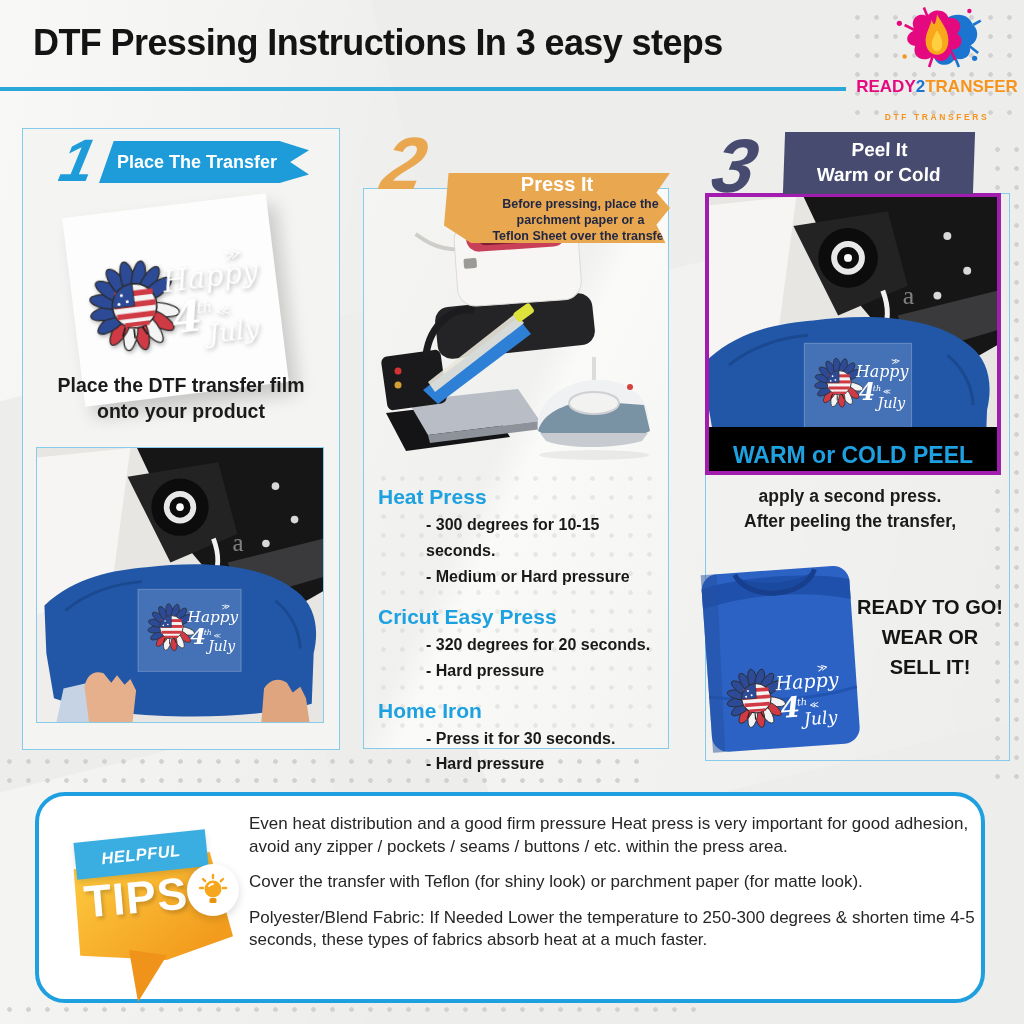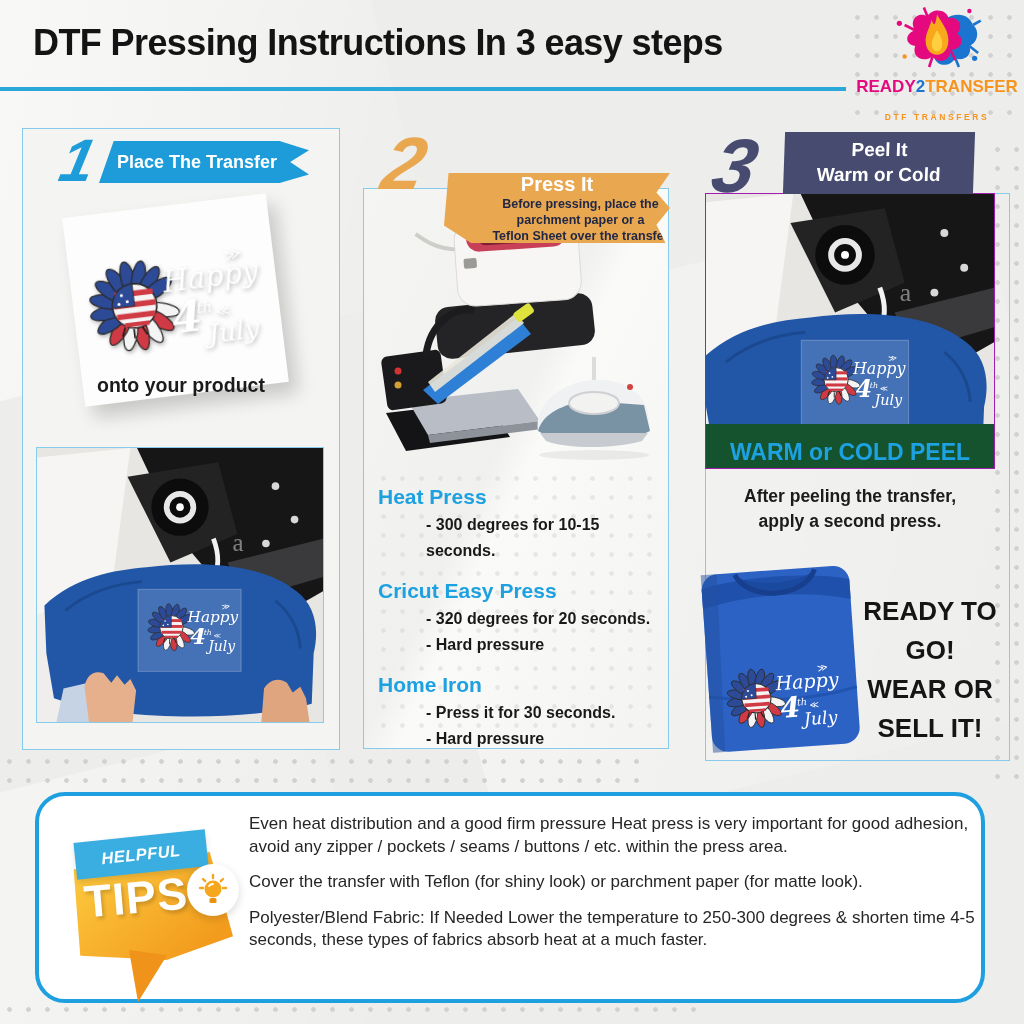--- a/index.html
+++ b/index.html
@@ -30,24 +30,24 @@
   .banner3{background:#474b70;color:#fff;font-size:19px;font-weight:700;line-height:1.3;transform:skewX(-2deg);text-align:center;}
   .sticker{position:absolute;left:50px;top:76px;width:205px;height:190px;background:#fdfdfd;transform:rotate(-7deg);
            box-shadow:8px 12px 18px rgba(0,0,0,.18);display:flex;align-items:center;justify-content:center;}
   .sticker svg{filter:drop-shadow(1px 2px 2px rgba(0,0,0,.28));}
   .cap1{position:absolute;left:0;width:100%;top:243px;text-align:center;font-size:19.5px;font-weight:700;line-height:1.35;color:#1b1b1b;}
   .photo-frame{position:absolute;border:1px solid #86cbea;background:#e7e6e3;}
   .methods{position:absolute;left:14px;top:296px;width:282px;}
   .method{margin-bottom:15px;}
   .method .mname{color:#1da1e0;font-size:21px;font-weight:800;margin-bottom:3px;}
   .method .mline{font-size:16px;font-weight:700;color:#191919;line-height:1.62;margin-left:48px;}
-  .photobox3{position:absolute;left:-1px;top:-1px;width:288px;height:274px;background:#14532d;border:1px solid #a21caf;}
+  .photobox3{position:absolute;left:-1px;top:-1px;width:288px;height:274px;background:#000000;border:4px solid #a21caf;}
   .peelcap{position:absolute;left:0;bottom:2px;width:100%;text-align:center;font-size:23px;font-weight:800;color:#1da1e0;}
   .after3{position:absolute;left:0;top:290px;width:288px;text-align:center;font-size:17.5px;font-weight:700;line-height:1.4;color:#1b1b1b;}
-  .ready3{position:absolute;left:145px;top:398px;width:158px;text-align:center;font-size:26px;font-weight:800;line-height:1.5;color:#151515;}
+  .ready3{position:absolute;left:145px;top:398px;width:158px;text-align:center;font-size:20px;font-weight:800;line-height:1.5;color:#151515;}
   .foldedshirt{position:absolute;left:-14px;top:348px;width:175px;height:215px;z-index:2;}
   
   .tipsbox{position:absolute;left:35px;top:792px;width:950px;height:211px;background:#fff;border:4px solid #1e9fe0;border-radius:30px;box-sizing:border-box;}
   .tipstext{position:absolute;left:210px;top:17px;width:730px;font-size:17px;color:#262626;line-height:1.33;}
   .tipstext p{margin:0 0 13px 0;}
   .badge{position:absolute;left:22px;top:26px;width:185px;height:172px;}
   .badge-orange{position:absolute;left:6px;top:30px;width:166px;height:108px;
     background:linear-gradient(140deg,#fdc93f 10%,#f29b1d 85%);
     clip-path:polygon(4% 16%,86% 0%,100% 78%,60% 100%,8% 96%);}
   .badge-tail{position:absolute;left:62px;top:128px;width:50px;height:52px;background:#f0931a;
@@ -225,20 +225,21 @@
     <div class="stepnum" style="left:38px;top:2px;font-size:60px;color:#1e9cd9;">1</div>
     <div class="banner banner1" style="left:76px;top:12px;width:210px;height:42px;">
       <span style="padding-right:14px;">Place The Transfer</span>
     </div>
     <div class="sticker">
       <svg width="196" height="150" viewBox="0 0 230 150">
           <use href="#sunflower-art"></use>
         </svg>
     </div>
     <div class="cap1">
+      <div>Place the DTF transfer film</div>
       <div>onto your product</div>
     </div>
     <div class="photo-frame" style="left:13px;top:318px;width:286px;height:274px;">
       <svg width="286" height="274" viewBox="0 0 300 287" preserveAspectRatio="xMidYMid slice">
           <use href="#press-scene-art"></use>
         </svg>
     </div>
   </div>
 
   <div class="panel" style="left:363px;top:188px;width:304px;height:559px;background:linear-gradient(115deg,#f5f5f3 0%,#f0f0ee 45%,#fafaf8 52%,#f3f3f1 100%);">
@@ -250,20 +251,21 @@
       <div class="bs">parchment paper or a</div>
       <div class="bs">Teflon Sheet over the transfer</div>
     </div>
     <svg class="abs" style="left:4px;top:16px;" width="294" height="278" viewBox="0 0 294 278">
         <use href="#equipment-art"></use>
       </svg>
     <div class="methods">
       <div class="method">
         <div class="mname">Heat Press</div>
         <div class="mline">- 300 degrees for 10-15 seconds.</div>
+        <div class="mline">- Medium or Hard pressure</div>
       </div>
       <div class="method">
         <div class="mname">Cricut Easy Press</div>
         <div class="mline">- 320 degrees for 20 seconds.</div>
         <div class="mline">- Hard pressure</div>
       </div>
       <div class="method">
         <div class="mname">Home Iron</div>
         <div class="mline">- Press it for 30 seconds.</div>
         <div class="mline">- Hard pressure</div>
@@ -277,22 +279,22 @@
       <div>Peel It</div>
       <div>Warm or Cold</div>
     </div>
     <div class="photobox3">
       <svg width="288" height="230" viewBox="10 0 290 233" preserveAspectRatio="xMidYMid slice">
           <use href="#press-scene-art"></use>
         </svg>
       <div class="peelcap">WARM or COLD PEEL</div>
     </div>
     <div class="after3">
+      <div>apply a second press.</div>
       <div>After peeling the transfer,</div>
-      <div>apply a second press.</div>
     </div>
     <svg class="foldedshirt" viewBox="0 0 175 215">
         <use href="#folded-shirt-art"></use>
       </svg>
     <div class="ready3">
       <div>READY TO GO!</div>
       <div>WEAR OR</div>
       <div>SELL IT!</div>
     </div>
   </div>

